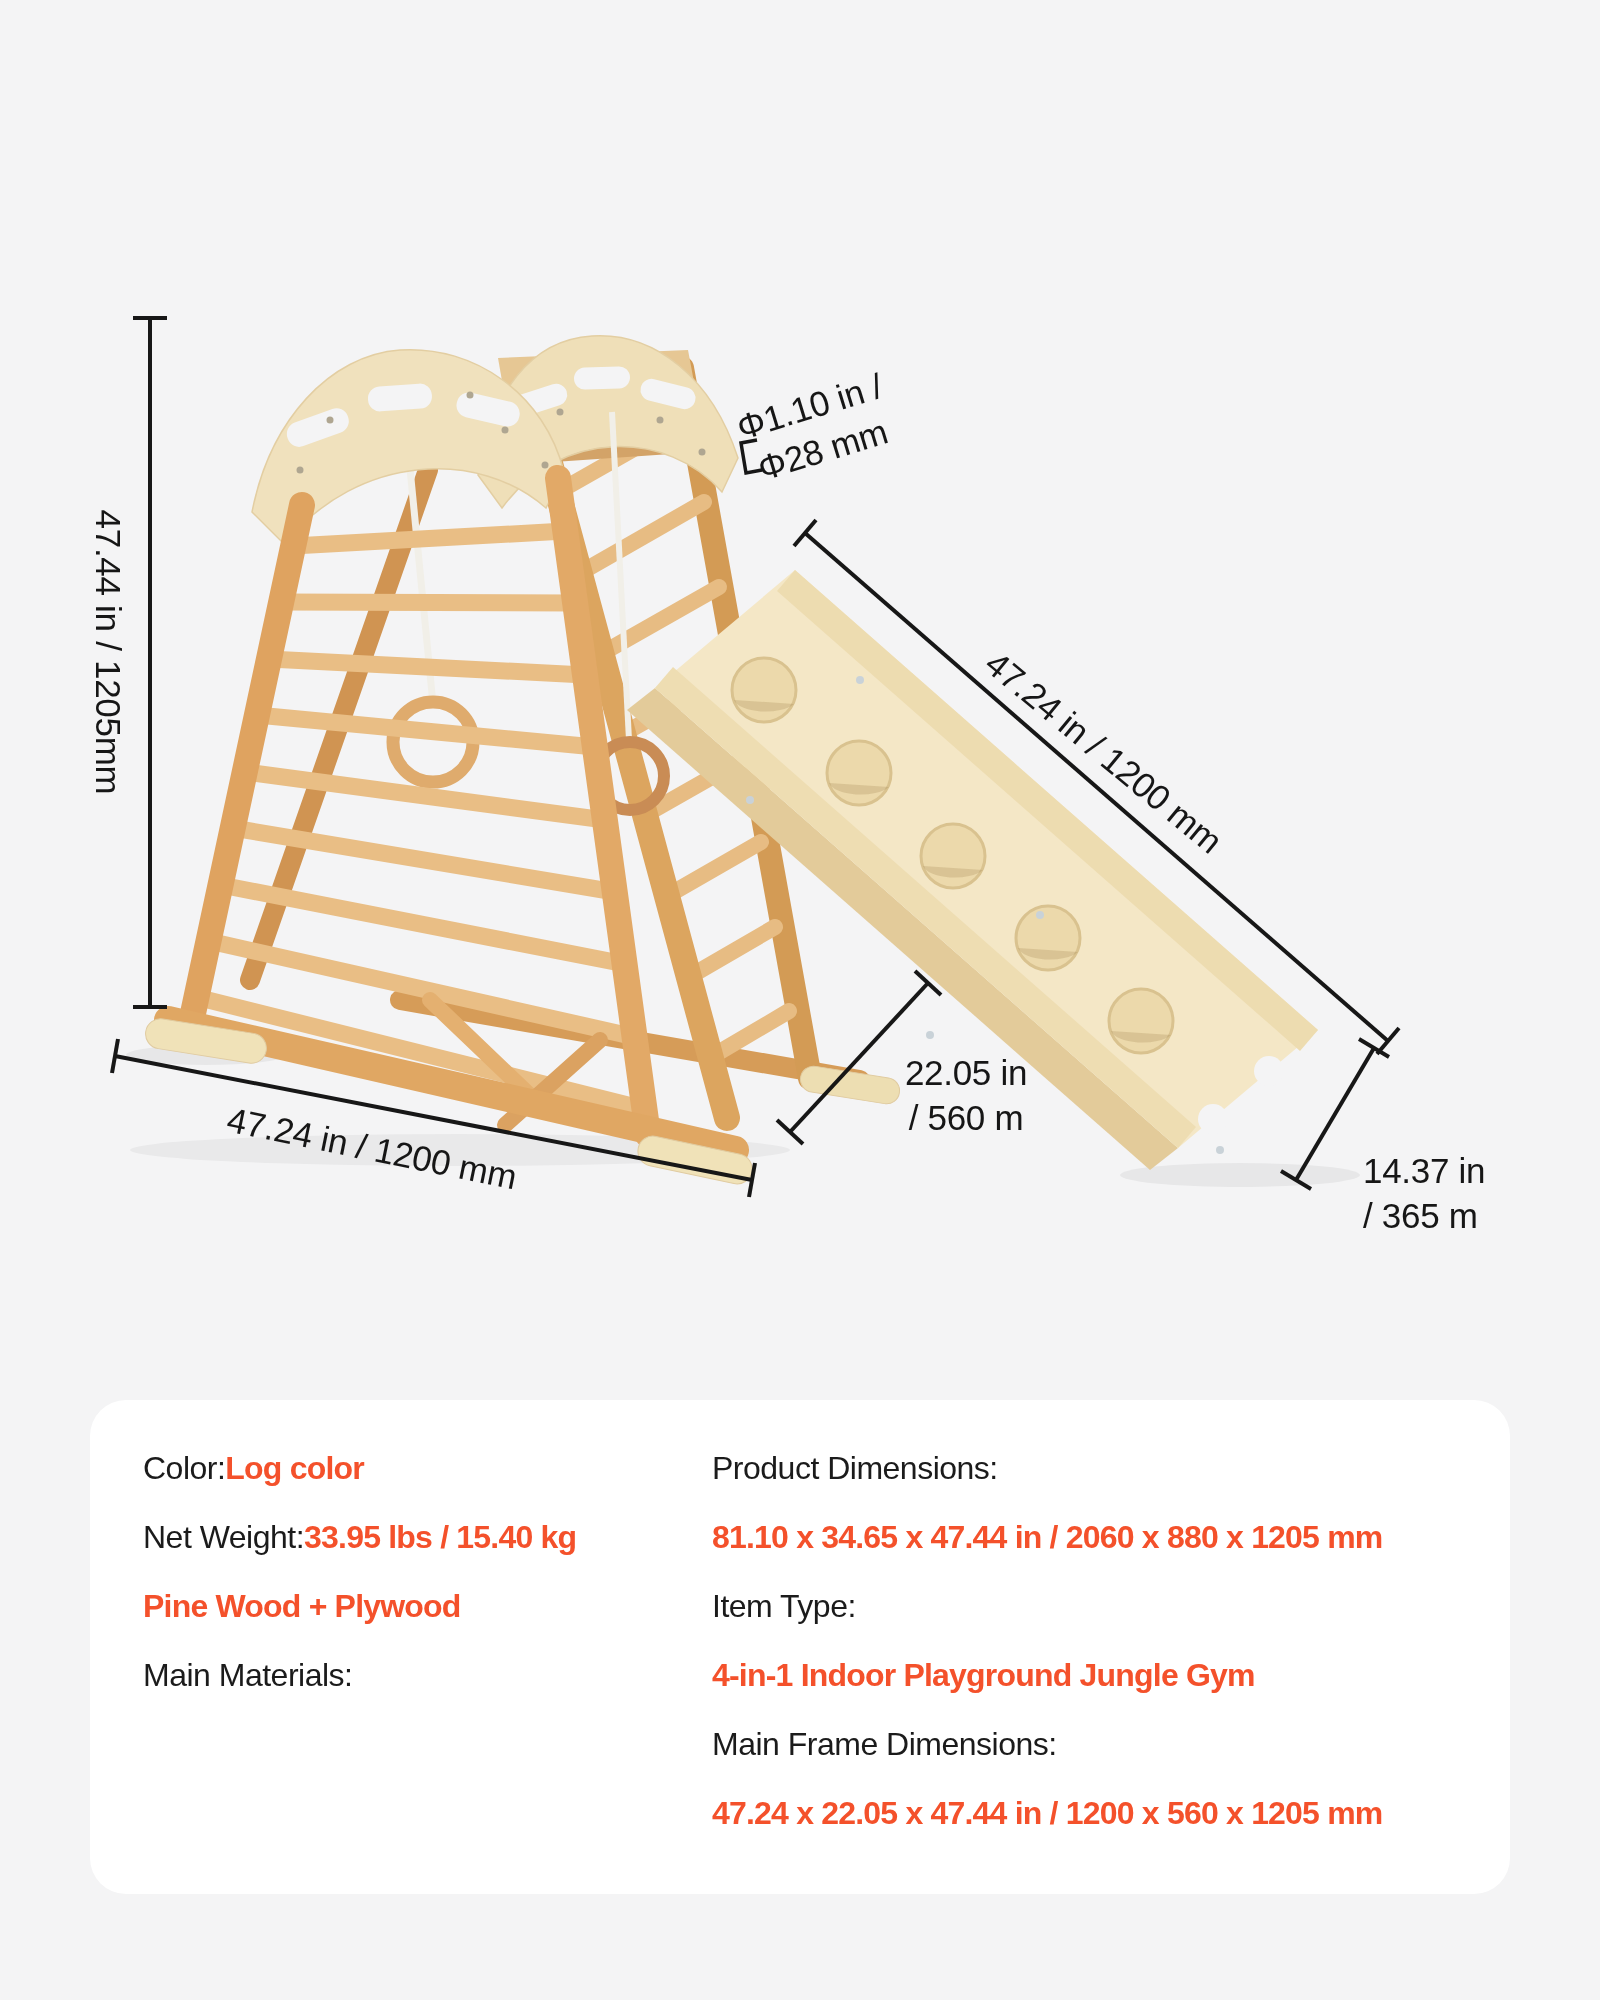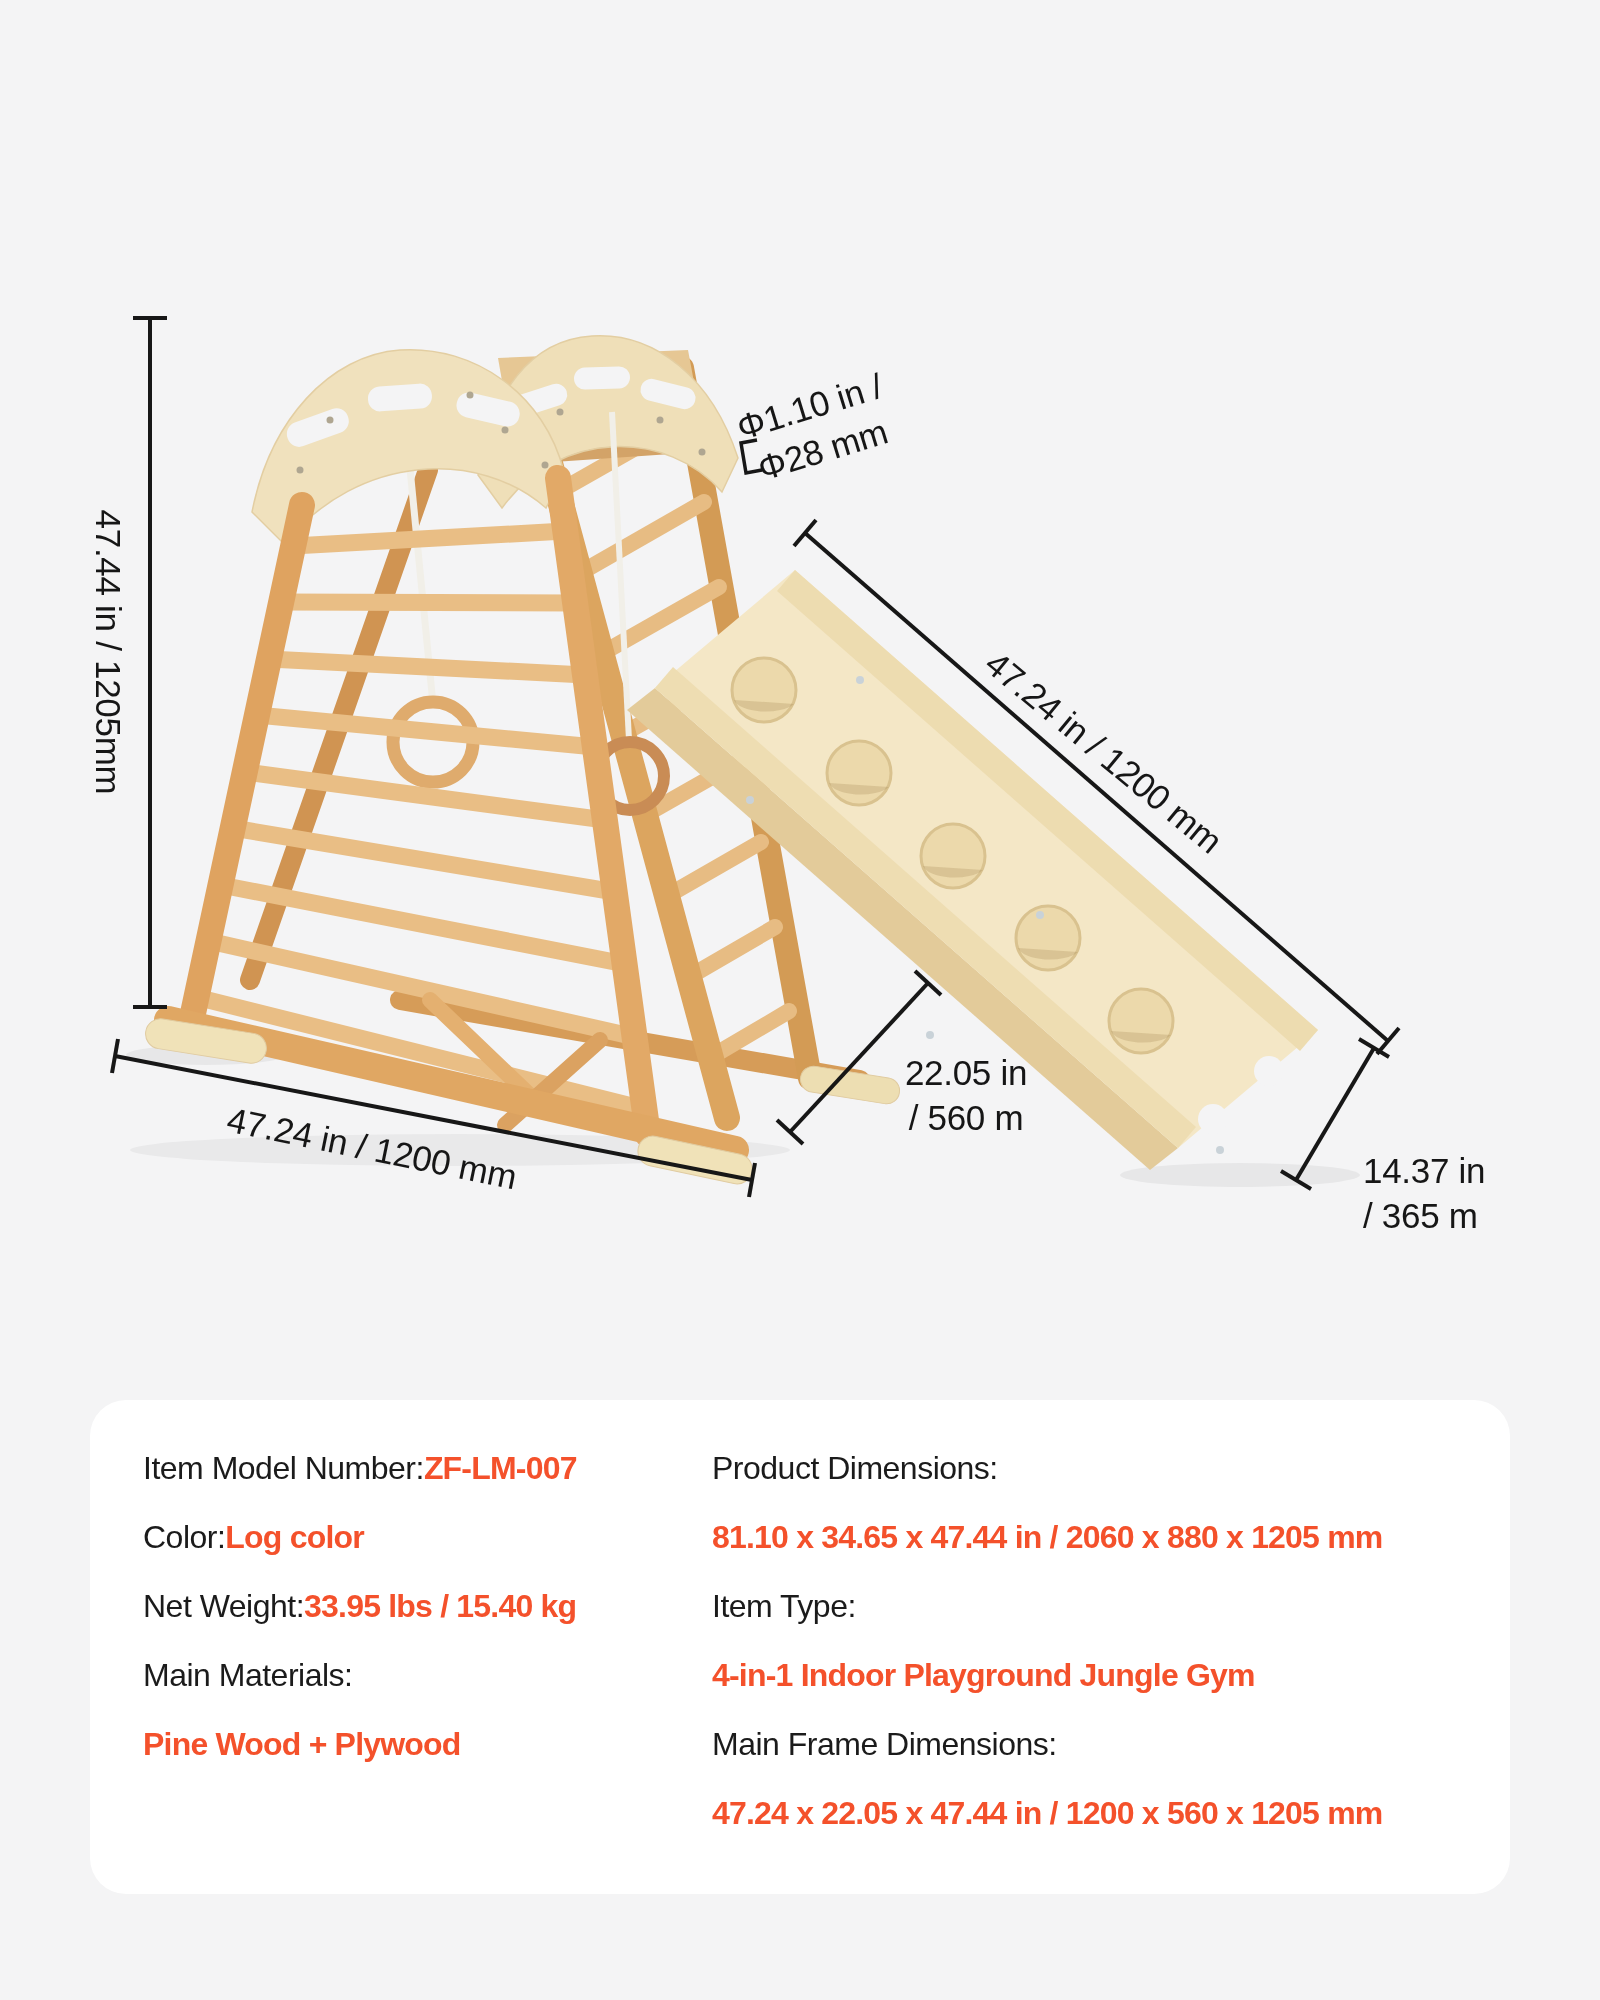--- a/index.html
+++ b/index.html
@@ -208,38 +208,34 @@
   </div>
 
   <div class="dim-label" style="left:1363px;top:1100px;margin-top:48px;">
     <div>14.37 in</div>
     <div>/ 365 m</div>
   </div>
 
   <div class="spec-card">
     <div class="spec-col left">
       <div class="spec-row">
-        <span>Item Model Number: </span>
-          <span class="val">ZF-LM-007</span>
-      </div>
-      <div class="spec-row">
         <span>Color: </span>
           <span class="val">Log color</span>
       </div>
       <div class="spec-row">
         <span>Net Weight: </span>
           <span class="val">33.95 lbs / 15.40 kg</span>
       </div>
       <div class="spec-row">
+        <span></span>
+          <span class="val">Pine Wood + Plywood</span>
+      </div>
+      <div class="spec-row">
         <span>Main Materials:</span>
           <span class="val"></span>
-      </div>
-      <div class="spec-row">
-        <span></span>
-          <span class="val">Pine Wood + Plywood</span>
       </div>
     </div>
     <div class="spec-col right">
       <div class="spec-row">
         <span>Product Dimensions:</span>
           <span class="val"></span>
       </div>
       <div class="spec-row">
         <span></span>
           <span class="val">81.10 x 34.65 x 47.44 in / 2060 x 880 x 1205 mm</span>

